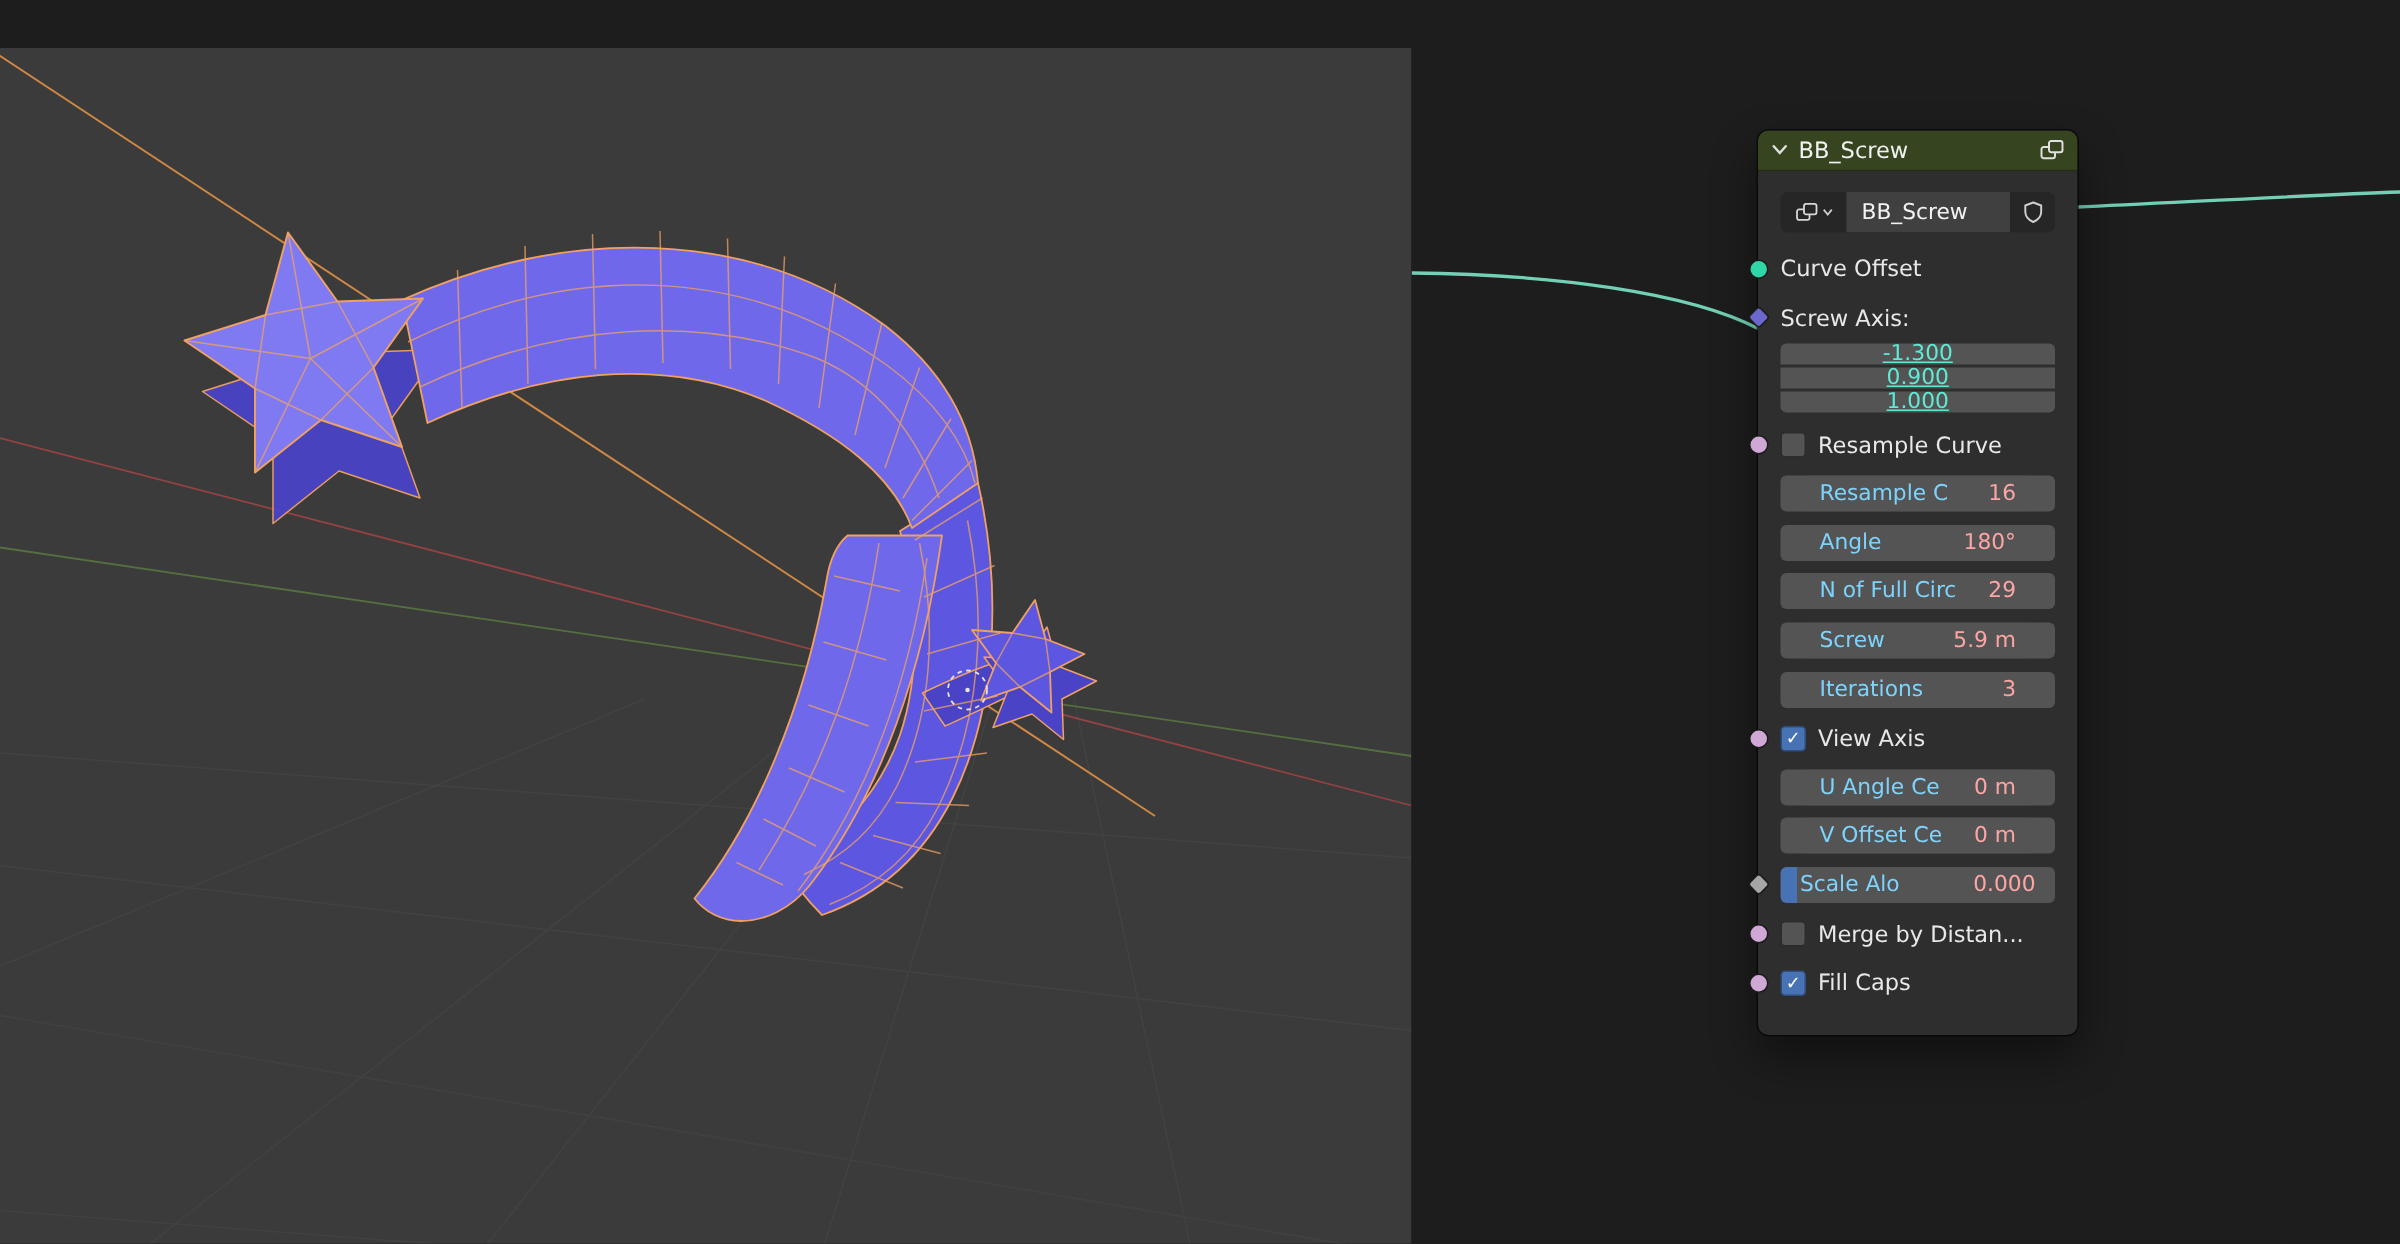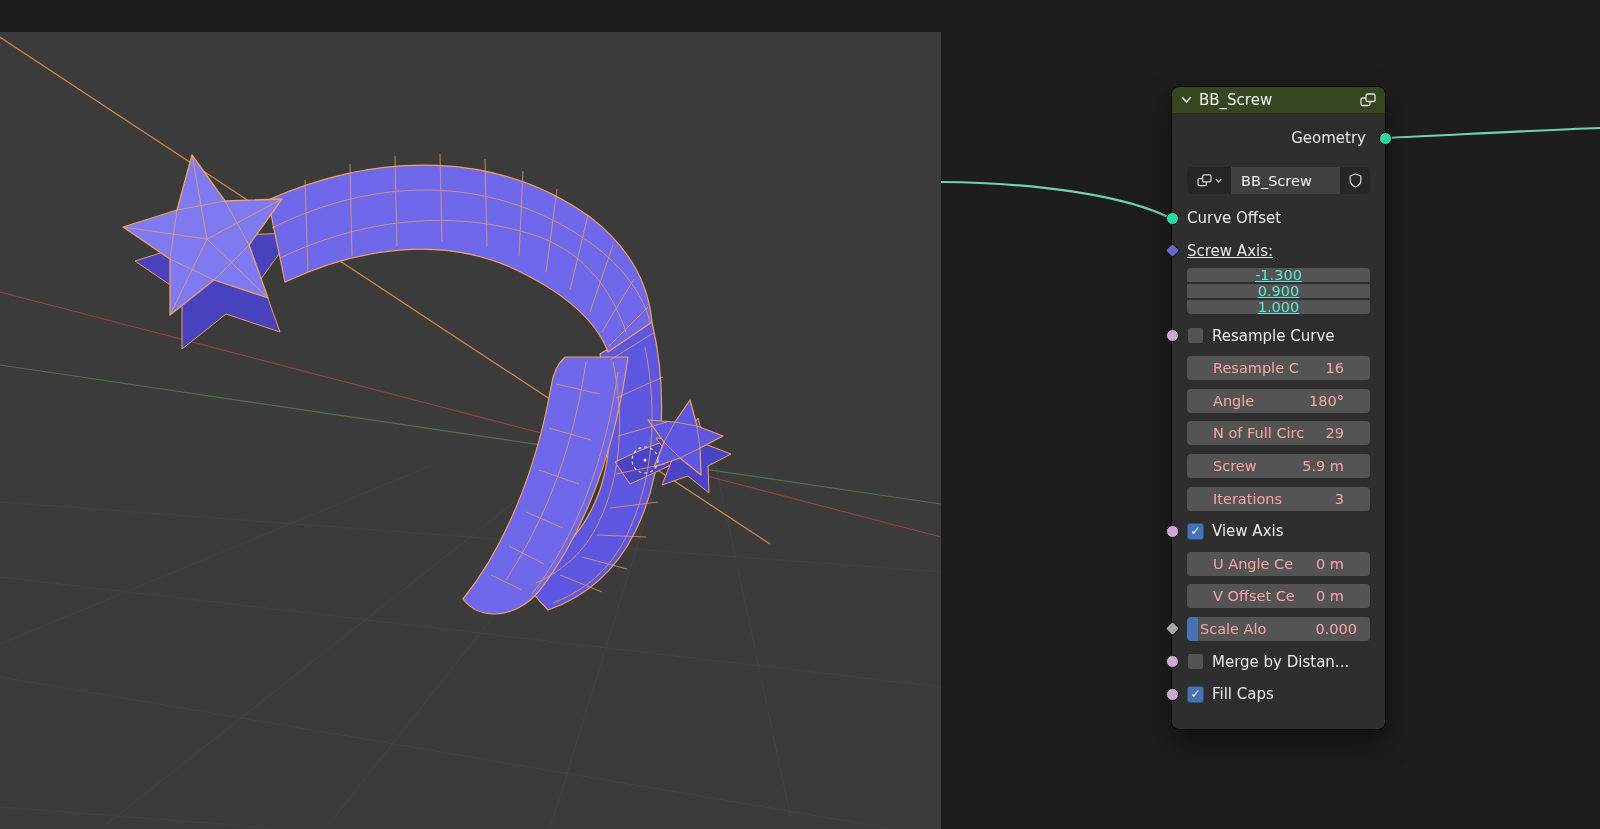--- a/index.html
+++ b/index.html
@@ -37,40 +37,40 @@
 
   .gselector { display:flex; align-items:stretch; height:27px; margin:14px 15px 0;
     border-radius:5px; overflow:hidden; background:var(--selector-bg); }
   .gs-left { width:44px; display:flex; align-items:center; justify-content:center; gap:3px; }
   .gs-name { flex:1; background:var(--selector-name-bg); display:flex; align-items:center;
     padding:0 10px; font-size:14.5px; color:#f2f2f2; white-space:nowrap; overflow:hidden; }
   .gs-shield { width:30px; display:flex; align-items:center; justify-content:center; }
 
   #node-rows { padding:12px 15px 0; }
   .nrow { position:relative; display:flex; align-items:center; height:24px; margin-bottom:8.6px; }
-  .nrow.label { margin-bottom:5.5px;text-decoration:underline; }
+  .nrow.label { margin-bottom:5.5px; }
   .nrow.vector { display:block; height:auto; margin-bottom:9.5px; }
 
   .socket { position:absolute; left:-21.5px; top:50%; margin-top:-6.5px;
     width:13px; height:13px; border-radius:50%; border:1px solid #1b1b1b; }
   .socket.diamond { width:11px; height:11px; margin-top:-5.5px; left:-20.5px;
     border-radius:2.5px; transform:rotate(45deg); }
 
   .rlabel { color:var(--text); font-size:15px; white-space:nowrap; }
 
   .vfield { height:14px; margin-bottom:2px; background:var(--field);
     display:flex; align-items:center; justify-content:center;
     font-size:14.5px; color:#5eead4;text-decoration:underline; }
   .vfield:first-child { border-radius:4px 4px 0 0; }
   .vfield:last-child { border-radius:0 0 4px 4px; margin-bottom:0; }
 
   .field { position:relative; overflow:hidden; flex:1; height:24px; background:var(--field);
     border-radius:4px; display:flex; align-items:center; justify-content:space-between;
     padding:0 13px; }
-  .flabel { position:relative; z-index:1; font-size:14.5px; color:#fca5a5; white-space:nowrap; }
+  .flabel { position:relative; z-index:1; font-size:14.5px; color:#7dd3fc; white-space:nowrap; }
   .fvalue { position:relative; z-index:1; font-size:14.5px; color:#fca5a5; white-space:nowrap; }
   .fieldfill { position:absolute; left:0; top:0; bottom:0; background:var(--checkbox-blue);
     border-radius:4px 0 0 4px; }
 
   .cb { width:17px; height:17px; border-radius:3px; background:var(--field);
     border:1px solid #2c2c2c; margin-right:8px; flex:0 0 auto;
     display:flex; align-items:center; justify-content:center;
     font-size:12px; line-height:1; color:#fff; }
   .cb.on { background:var(--checkbox-blue); border-color:#2f4e7d; }
   .cblabel { font-size:15px; color:var(--text); white-space:nowrap; }
@@ -150,24 +150,20 @@
         <span class="icon">
           <svg width="16" height="14" viewBox="0 0 16 14">
             <rect x="1" y="5" width="9" height="7.5" rx="1.5" fill="none" stroke="#e0e0e0" stroke-width="1.3"></rect>
             <rect x="6" y="1" width="9" height="7.5" rx="1.5" fill="var(--node-header)" stroke="#e0e0e0" stroke-width="1.3"></rect>
           </svg>
         </span>
       </div>
 
       <div class="node-body">
 
-        <div class="out-row">
-          <span>Geometry</span>
-          <span class="out-socket"></span>
-        </div>
 
         <div class="gselector">
           <span class="gs-left">
             <svg width="15" height="13" viewBox="0 0 16 14">
               <rect x="1" y="5" width="9" height="7.5" rx="1.5" fill="none" stroke="#d8d8d8" stroke-width="1.3"></rect>
               <rect x="6" y="1" width="9" height="7.5" rx="1.5" fill="var(--selector-bg)" stroke="#d8d8d8" stroke-width="1.3"></rect>
             </svg>
             <svg width="7" height="5" viewBox="0 0 7 5">
               <path d="M0.8 0.8L3.5 4L6.2 0.8" fill="none" stroke="#cccccc" stroke-width="1.2"></path>
             </svg>

